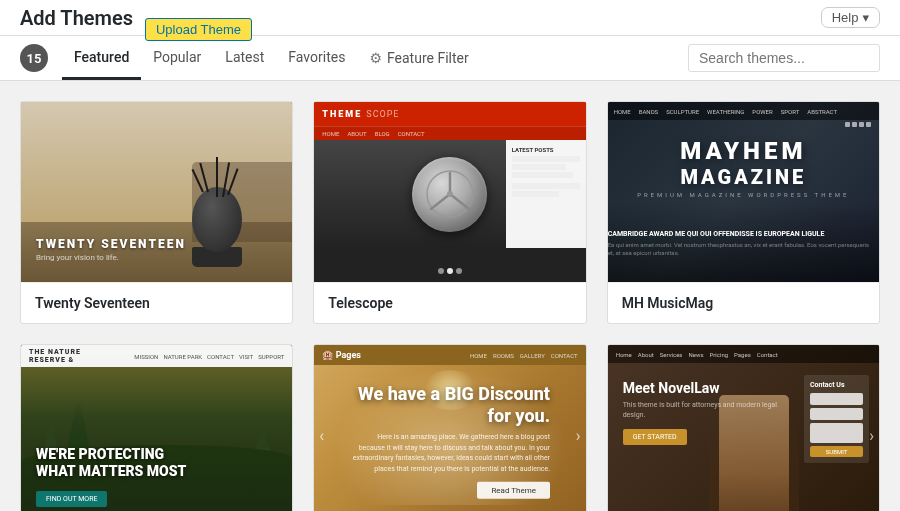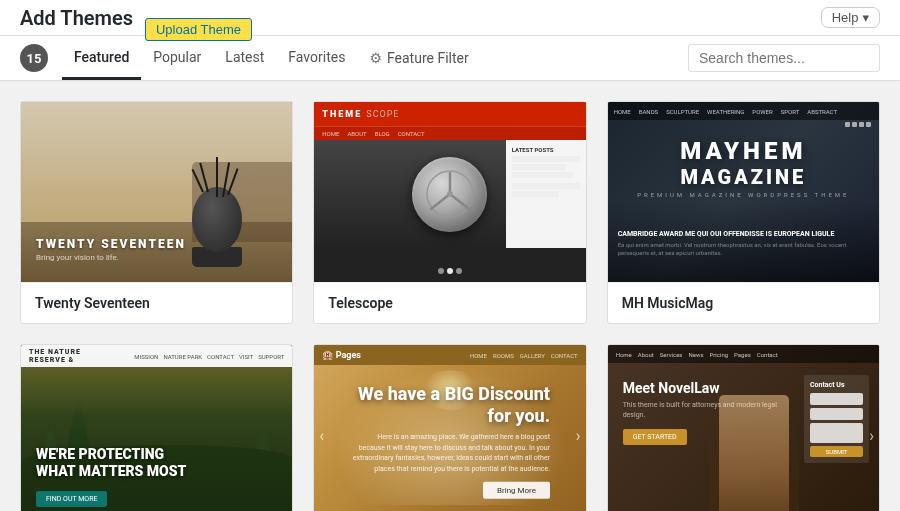--- a/index.html
+++ b/index.html
@@ -434,21 +434,21 @@
           <div style="width:5px;height:5px;background:rgba(255,255,255,0.6);border-radius:1px;"></div>
         </div>
 
         <div style="position:absolute;top:35px;left:0;right:0;text-align:center;">
           <div style="color:#fff;font-size:24px;font-weight:900;text-transform:uppercase;letter-spacing:4px;text-shadow:2px 2px 8px rgba(0,0,0,0.5);">MAYHEM</div>
           <div style="color:#fff;font-size:20px;font-weight:900;text-transform:uppercase;letter-spacing:3px;text-shadow:2px 2px 8px rgba(0,0,0,0.5);">MAGAZINE</div>
           <div style="color:rgba(255,255,255,0.5);font-size:6px;letter-spacing:3px;text-transform:uppercase;margin-top:2px;">PREMIUM MAGAZINE WORDPRESS THEME</div>
         </div>
 
         <div style="position:absolute;bottom:0;left:0;right:0;height:80px;background:linear-gradient(to bottom, transparent, rgba(0,0,0,0.6));"></div>
-        <div style="position:absolute;bottom:25px;left:0;right:4px;padding:0 10px;">
+        <div style="position:absolute;bottom:25px;left:0;right:4px;padding:0 0;">
           <div style="color:#fff;font-size:7px;font-weight:700;text-transform:uppercase;">CAMBRIDGE AWARD ME QUI OUI OFFENDISSE IS EUROPEAN LIGULE</div>
           <div style="color:rgba(255,255,255,0.4);font-size:6px;margin-top:3px;line-height:1.3;">Ea qui enim amet morbi. Vel nostrum theophrastus an, vix et erant fabulas. Eos vocent persequeris et, at sea epicuri urbanitas.</div>
         </div>
       </div>
       <div class="theme-name">MH MusicMag</div>
     </div>
 
     <div class="theme-card">
       <div class="theme-preview preview-nature">
         <div class="nature-bg"></div>
@@ -499,21 +499,21 @@
             <span style="color:rgba(255,255,255,0.7);font-size:6px;">HOME</span>
             <span style="color:rgba(255,255,255,0.7);font-size:6px;">ROOMS</span>
             <span style="color:rgba(255,255,255,0.7);font-size:6px;">GALLERY</span>
             <span style="color:rgba(255,255,255,0.7);font-size:6px;">CONTACT</span>
           </div>
         </div>
 
         <div style="position:absolute;top:50%;left:50%;transform:translate(-50%,-45%);text-align:right;width:200px;">
           <div style="color:#fff;font-size:18px;font-weight:800;text-shadow:0 2px 6px rgba(0,0,0,0.5);line-height:1.2;">We have a BIG Discount for you.</div>
           <div style="color:rgba(255,255,255,0.85);font-size:7px;margin-top:6px;line-height:1.5;">Here is an amazing place. We gathered here a blog post because it will stay here to discuss and talk about you. In your extraordinary fantasies, however, ideas could start with all other places that remind you there is potential at the audience.</div>
-          <div style="background:rgba(255,255,255,0.9);color:#333;font-size:8px;padding:4px 14px;margin-top:8px;display:inline-block;border-radius:2px;">Bring More</div>
+          <div style="background:rgba(255,255,255,0.9);color:#333;font-size:8px;padding:4px 14px;margin-top:8px;display:inline-block;border-radius:2px;">Read Theme</div>
         </div>
 
         <div style="position:absolute;left:5px;top:50%;transform:translateY(-50%);color:rgba(255,255,255,0.7);font-size:16px;">‹</div>
         <div style="position:absolute;right:5px;top:50%;transform:translateY(-50%);color:rgba(255,255,255,0.7);font-size:16px;">›</div>
       </div>
 
     </div>
 
     <div class="theme-card">
       <div class="theme-preview preview-novellaw">

